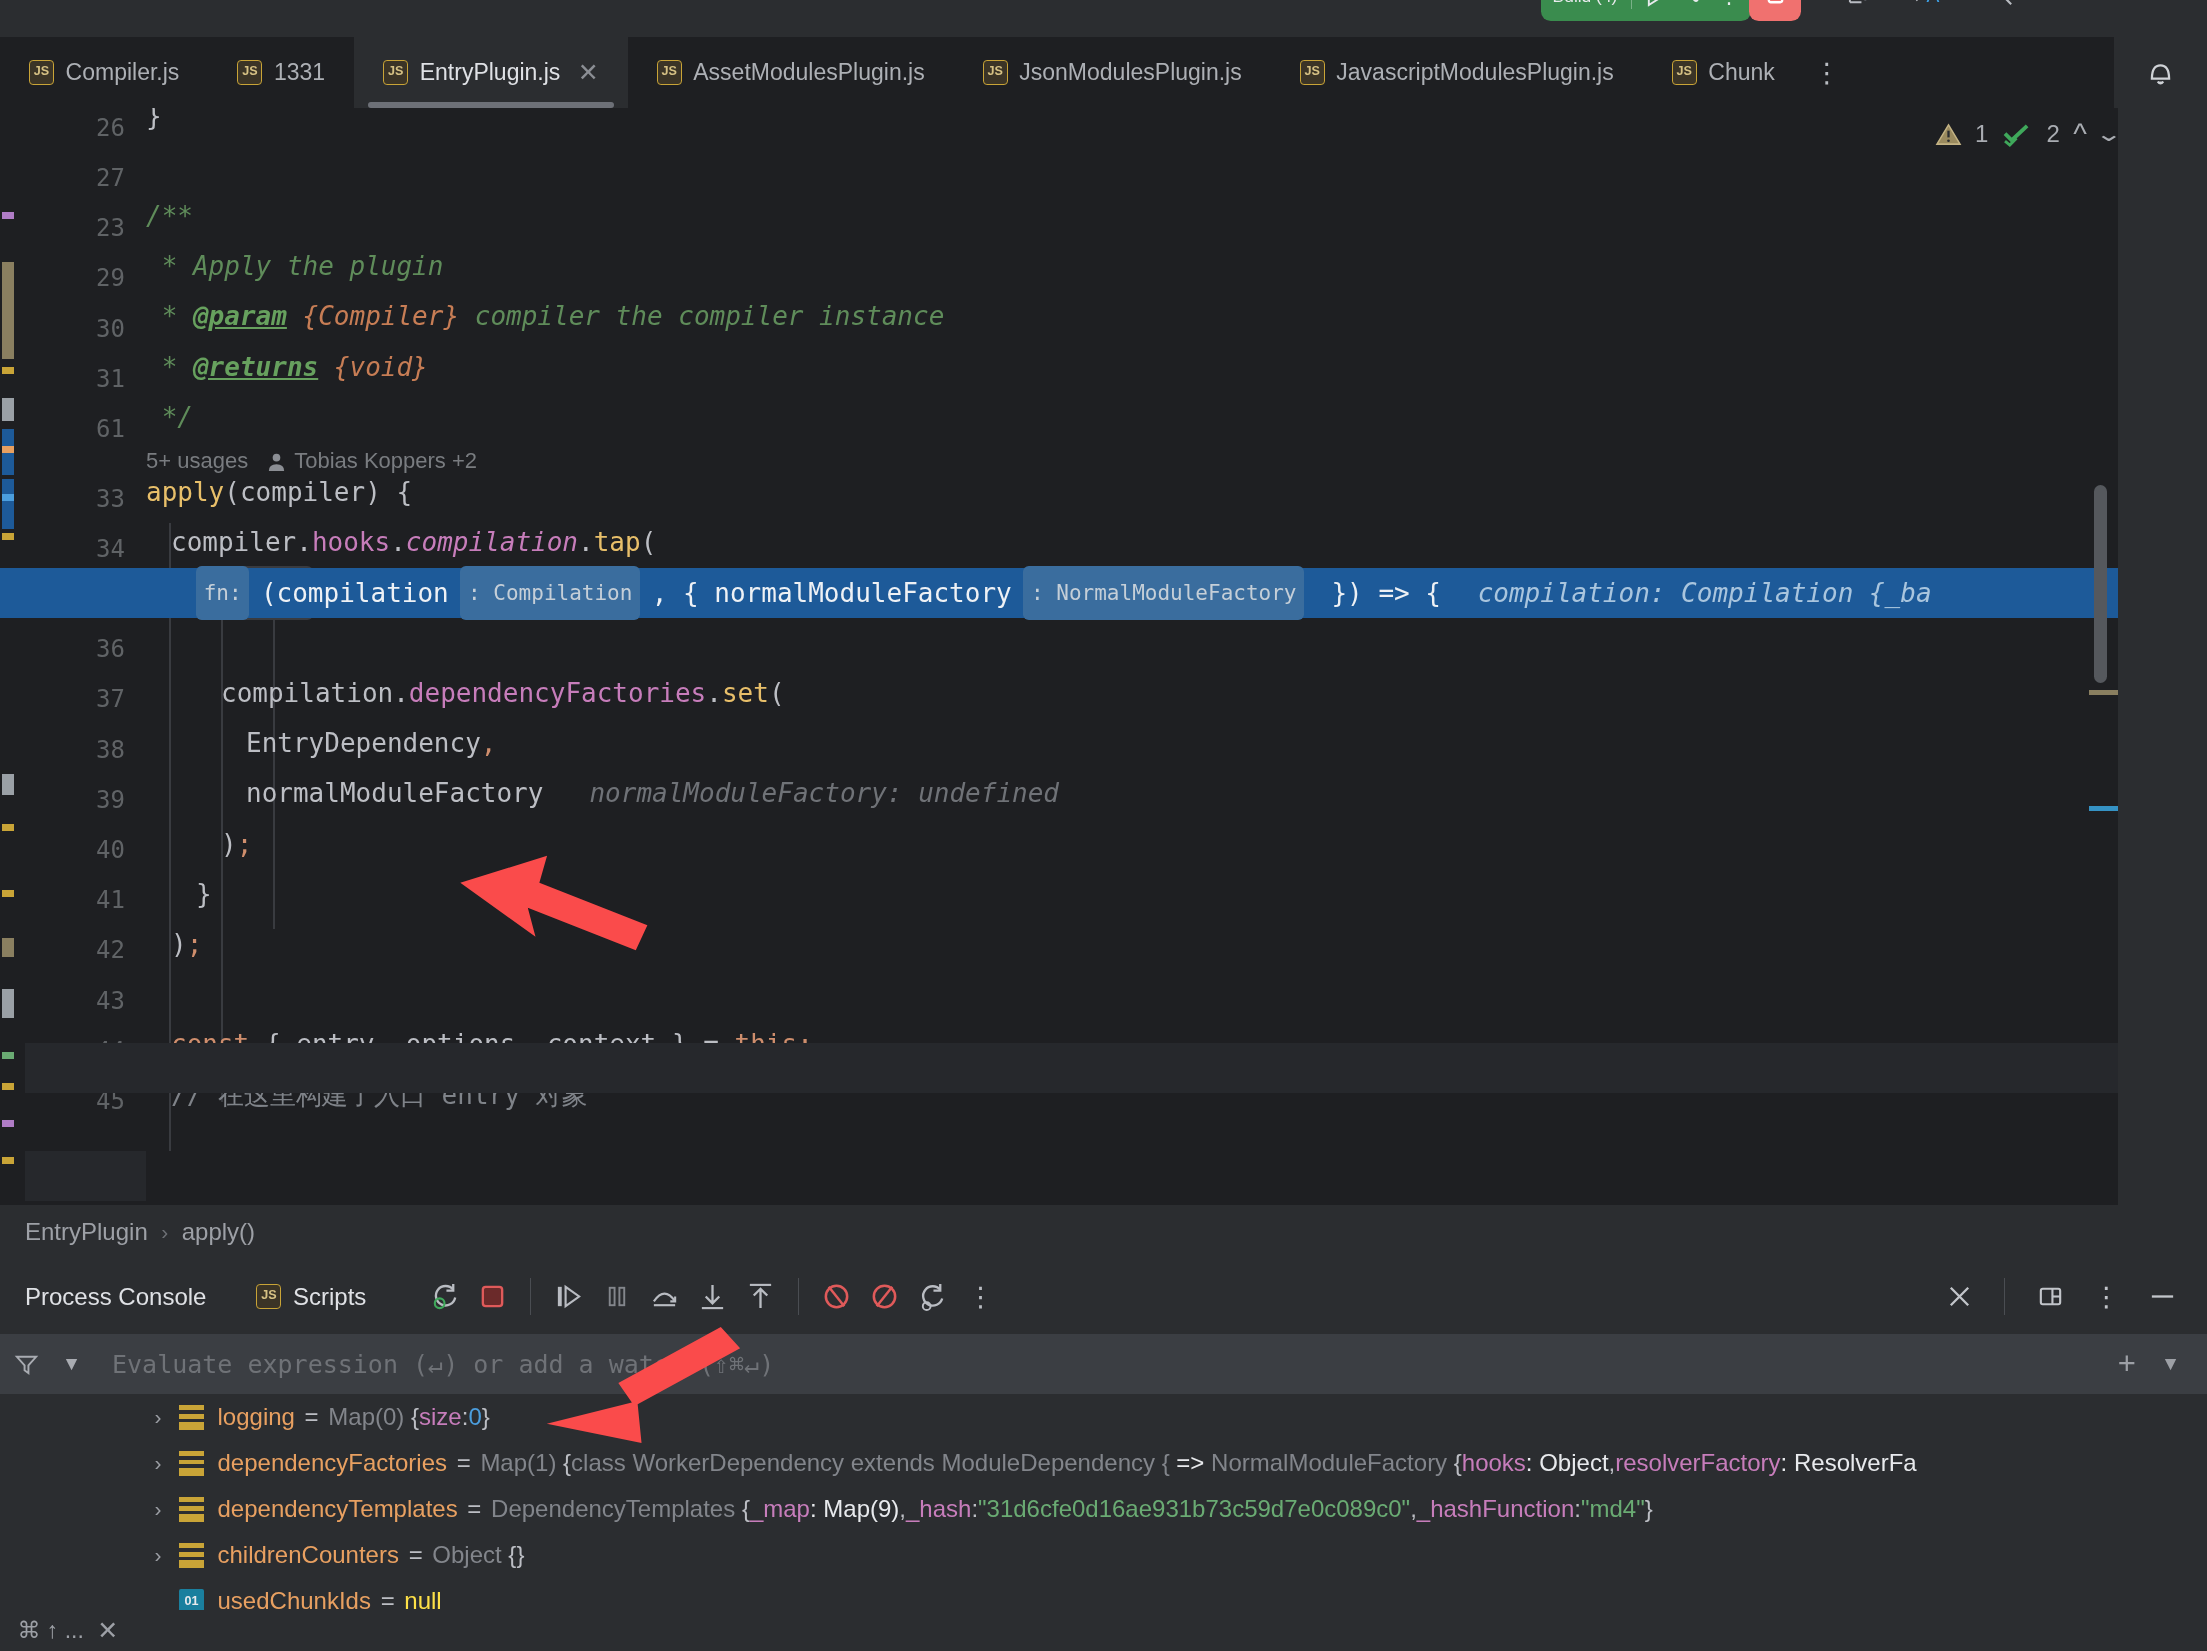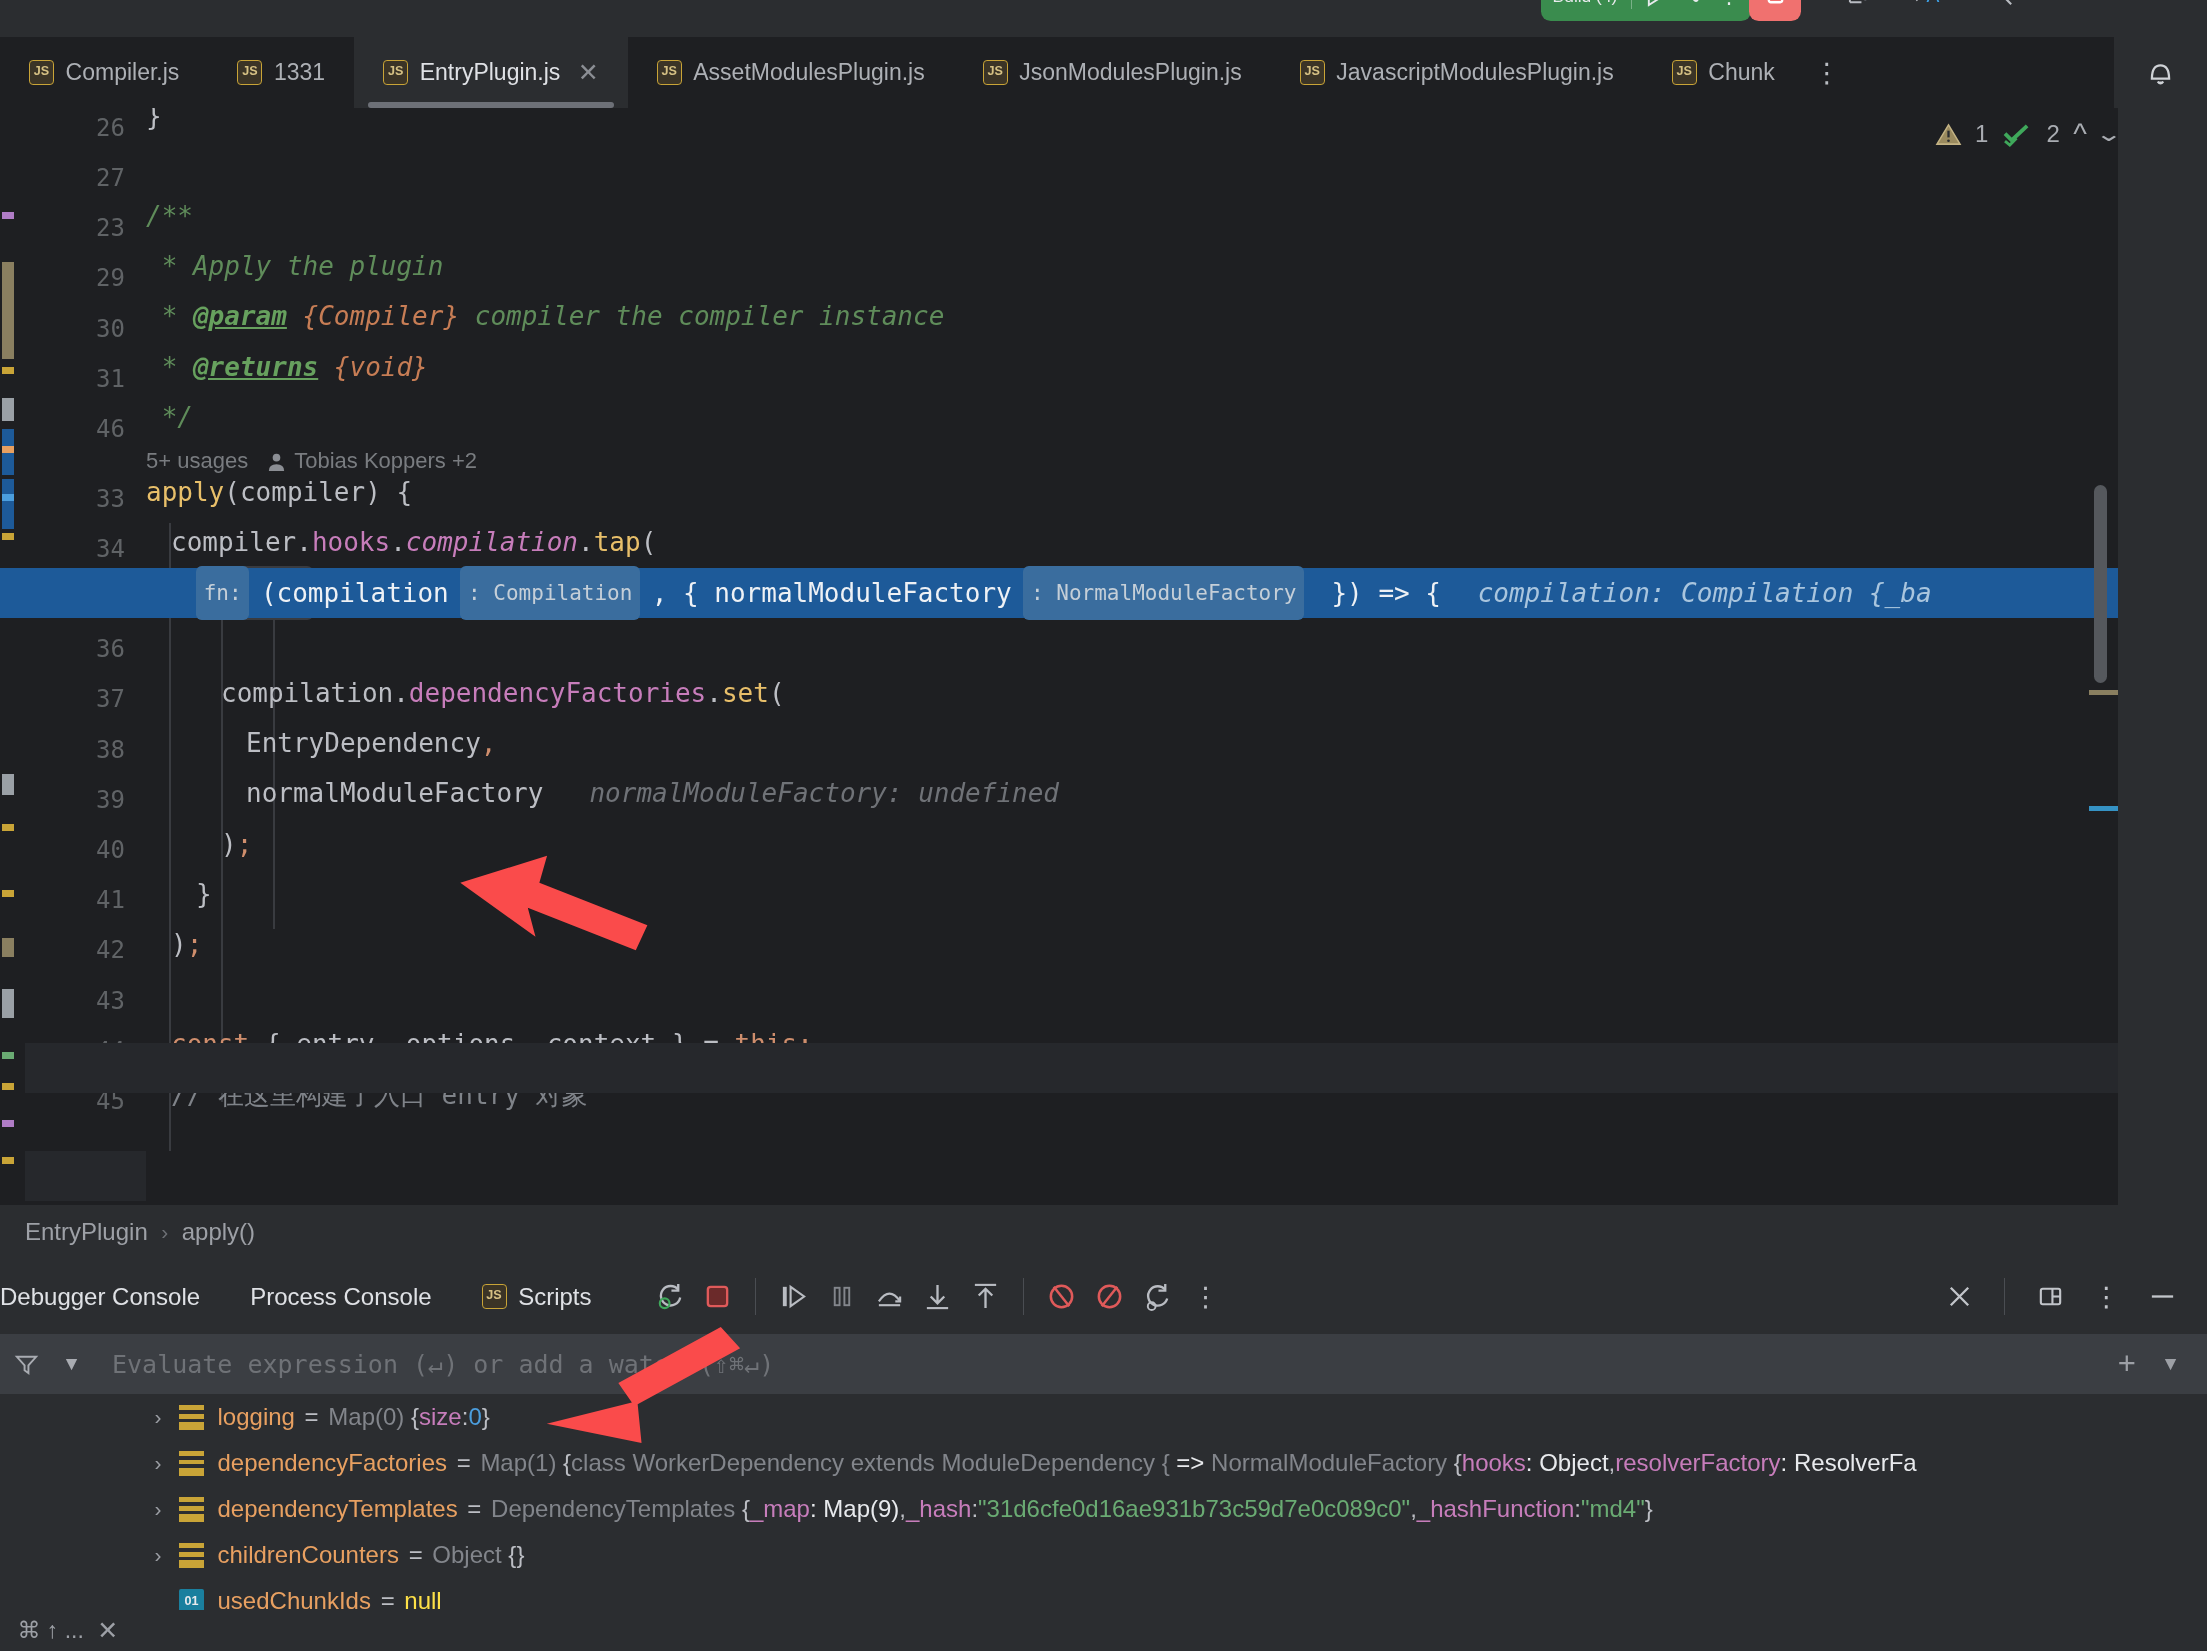--- a/index.html
+++ b/index.html
@@ -360,21 +360,21 @@
     </div>
 
     <div class="gutter">
       <div class="curband" style="top:1043px;height:50px"></div>
       <div class="ln" style="top:5.8px">26</div>
       <div class="ln" style="top:56px">27</div>
       <div class="ln" style="top:106px">23</div>
       <div class="ln" style="top:156px">29</div>
       <div class="ln" style="top:207px">30</div>
       <div class="ln" style="top:257px">31</div>
-      <div class="ln" style="top:307px">46</div>
+      <div class="ln" style="top:307px">61</div>
       <div class="ln" style="top:377px">33</div>
       <div class="ln" style="top:427px">34</div>
       <div class="ln" style="top:477px">35</div>
       <div class="ln" style="top:527px">36</div>
       <div class="ln" style="top:577px">37</div>
       <div class="ln" style="top:628px">38</div>
       <div class="ln" style="top:678px">39</div>
       <div class="ln" style="top:728px">40</div>
       <div class="ln" style="top:778px">41</div>
       <div class="ln" style="top:828px">42</div>
@@ -489,23 +489,20 @@
   </div>
 
   <div class="breadcrumb">
     <span>EntryPlugin</span>
     <span class="sepc">›</span>
     <span>apply()</span>
   </div>
 
   <div class="debugpanel">
     <div class="dp-toolbar">
-      <div class="dp-tab" style="padding-left:0">
-        <span>Debugger Console</span>
-      </div>
       <div class="dp-tab">
         <span>Process Console</span>
       </div>
       <div class="dp-tab">
         <span class="jsicon">JS</span>
         <span>Scripts</span>
       </div>
 
       <div class="dp-btn" style="margin-left:29px">
         <svg width="33" height="33" viewBox="0 0 34 34">

